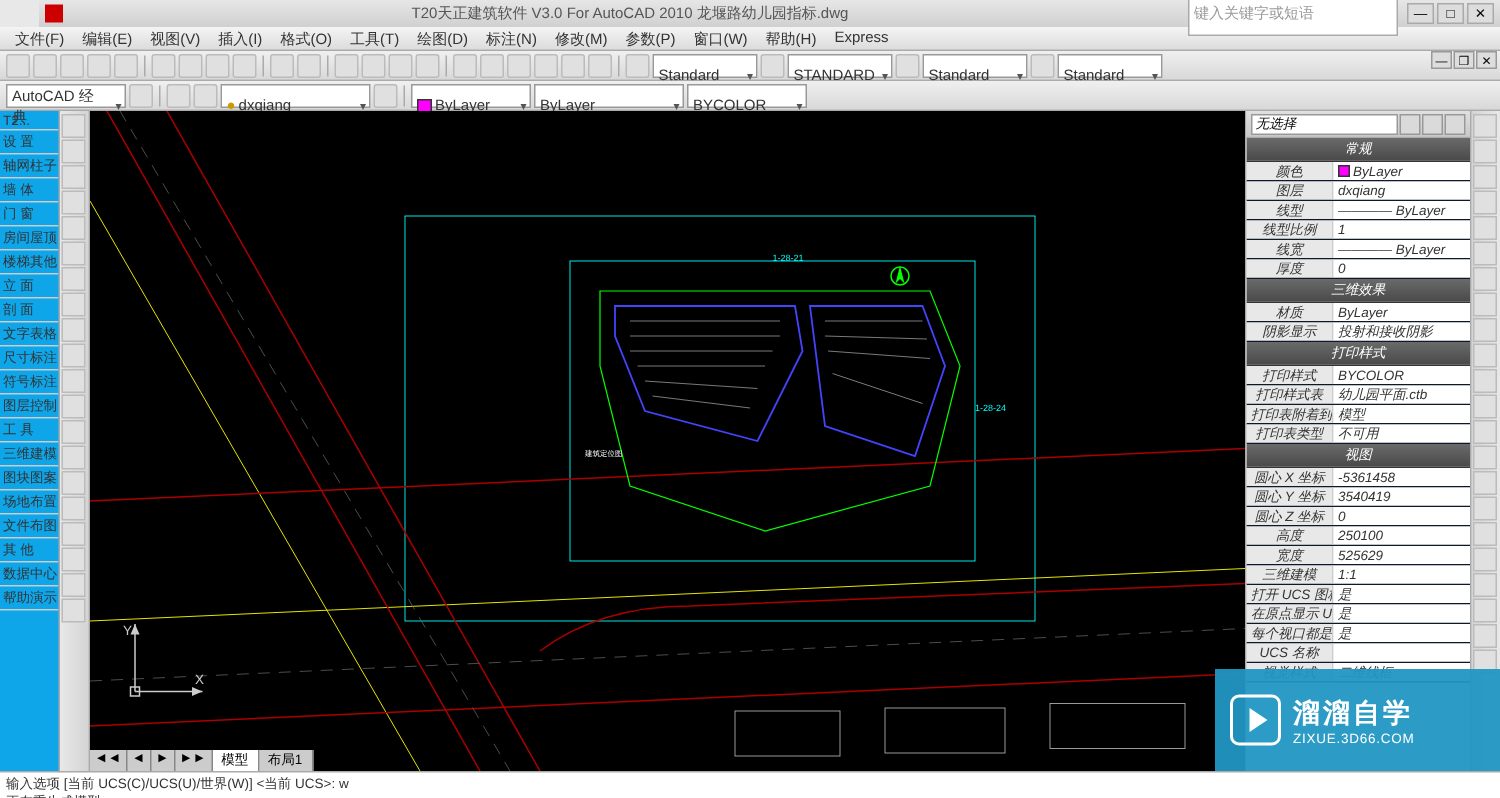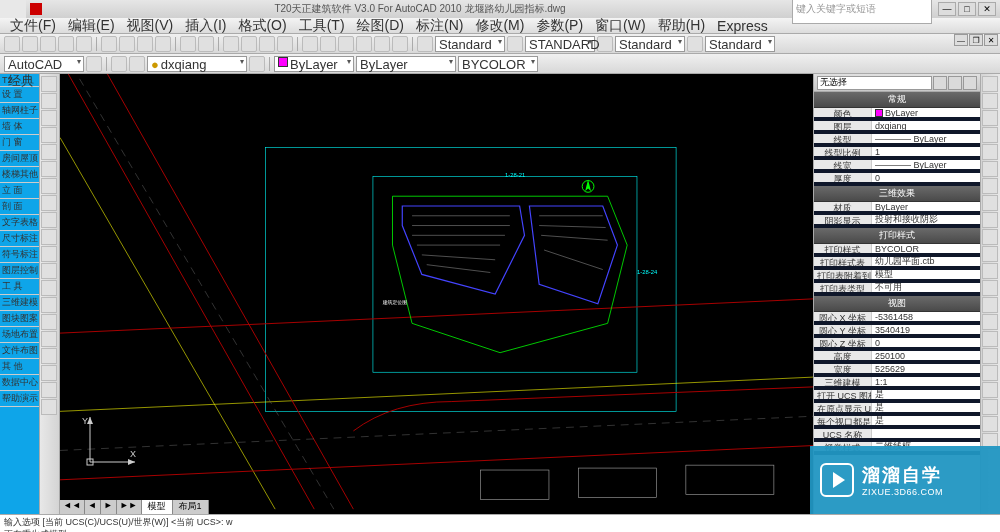--- a/index.html
+++ b/index.html
@@ -8,27 +8,27 @@
 
 .titlebar { height: 18px; background: linear-gradient(#e6e6e6, #d0d0d0); display: flex; align-items: center; padding: 0 4px; margin-left: 26px; }
 .titlebar .logo { width: 12px; height: 12px; background: #c00; margin-right: 6px; }
 .titlebar .title { flex: 1; text-align: center; color: #555; font-size: 10px; }
 .titlebar .search { width: 140px; height: 14px; background: #fff; border: 1px solid #aaa; font-size: 10px; color: #999; padding: 14px 3px; display:flex; align-items:center; }
 .titlebar .winbtns { display: flex; gap: 2px; margin-left: 6px; }
 .titlebar .winbtns div { width: 18px; height: 14px; background: #ddd; border: 1px solid #aaa; display:flex; align-items:center; justify-content:center; font-size:9px; }
 
 
 .menubar { height: 16px; background: linear-gradient(#f4f4f4,#dcdcdc); display: flex; align-items: center; padding: 0 4px; border-bottom: 1px solid #aaa; }
-.menubar span { padding: 0 6px; font-size: 14px; color: #333; }
+.menubar span { padding: 0 6px; font-size: 10px; color: #333; }
 
 
 .toolbar { height: 20px; background: linear-gradient(#f0f0f0,#d8d8d8); display: flex; align-items: center; padding: 0 4px; gap: 2px; border-bottom: 1px solid #aaa; }
 .toolbar .iconbtn { width: 16px; height: 16px; background: #e0e0e0; border: 1px solid #bbb; border-radius:2px; }
 .toolbar .sep { width: 1px; height: 14px; background: #aaa; margin: 0 2px; }
-.toolbar .combo { height: 16px; background: #fff; border: 1px solid #999; font-size: 13px; padding: 0 14px 0 3px; display:flex; align-items:flex-start; color:#333; position:relative; }
+.toolbar .combo { height: 16px; background: #fff; border: 1px solid #999; font-size: 10px; padding: 14px 14px 0 3px; display:flex; align-items:center; color:#333; position:relative; }
 .toolbar .combo::after { content:"▾"; position:absolute; right:2px; font-size:8px; color:#555; }
 .toolbar .swatch { width:10px; height:10px; background:#f0f; border:1px solid #333; margin-right:2px; }
 
 
 .mainrow { display: flex; height: 440px; }
 .leftpanel { width: 40px; background: #0ea5e9; border-right: 1px solid #aaa; overflow:hidden; }
 .leftpanel .tab { font-size:9px; padding:1px 2px; border-bottom:1px solid #ccc; color:#333; white-space:nowrap; }
 
 .lefticons { width: 20px; background: linear-gradient(90deg,#e8e8e8,#d4d4d4); display:flex; flex-direction:column; gap:1px; padding:2px 1px; border-right:1px solid #aaa; }
 .lefticons .iconbtn { width:16px; height:16px; background:#e0e0e0; border:1px solid #bbb; }
@@ -44,27 +44,27 @@
 
 
 .ucs { position:absolute; left:20px; bottom:40px; }
 .ucs svg { overflow:visible; }
 
 
 .righticons { width: 20px; background: linear-gradient(90deg,#d4d4d4,#e8e8e8); display:flex; flex-direction:column; gap:1px; padding:2px 1px; border-left:1px solid #aaa; }
 .righticons .iconbtn { width:16px; height:16px; background:#e0e0e0; border:1px solid #bbb; }
 
 
-.props { width: 167px; background: #eee; border-left:1px solid #aaa; display:flex; flex-direction:column; font-size:9px; }
+.props { width: 150px; background: #eee; border-left:1px solid #aaa; display:flex; flex-direction:column; font-size:9px;font-style:italic; }
 .props-header { height:18px; background:linear-gradient(#e0e0e0,#c8c8c8); display:flex; align-items:center; padding:0 3px; border-bottom:1px solid #aaa; }
 .props-header .combo { flex:1; height:14px; background:#fff; border:1px solid #999; padding:0 2px; display:flex; align-items:center; }
 .props-header .hbtn { width:14px; height:14px; background:#dadada; border:1px solid #999; margin-left:1px; }
 .props-body { flex:1; overflow:hidden;text-align:center; }
 .props-section { background:linear-gradient(#6a6a6a,#4a4a4a); color:#fff; padding:1px 4px; font-size:9px; border-bottom:1px solid #333; }
-.props-row { display:flex; border-bottom:4px solid #0f172a; height:13px; }
+.props-row { display:flex; border-bottom:1px solid #0f172a; height:13px; }
 .props-row .k { width:58px; padding:0 3px; color:#333; background:#e8e8e8; border-right:1px solid #ccc; overflow:hidden; white-space:nowrap; }
 .props-row .v { flex:1; padding:0 3px; color:#333; background:#fff; overflow:hidden; white-space:nowrap; display:flex; align-items:center; }
 .props-row .v .sw { width:8px; height:8px; background:#f0f; border:1px solid #333; margin-right:2px; }
 
 
 .cmdline { height: 26px; background:#fff; border-top:1px solid #aaa; font-size:9px; padding:1px 4px; color:#333; line-height:12px; }
 
 
 .watermark { position:absolute; right:0; bottom:18px; width:190px; height:68px; background:rgba(33,150,194,0.95); display:flex; align-items:center; padding:6px 10px; color:#fff; }
 .watermark .play { width:34px; height:34px; border:2px solid #fff; border-radius:6px; display:flex; align-items:center; justify-content:center; margin-right:8px; }

